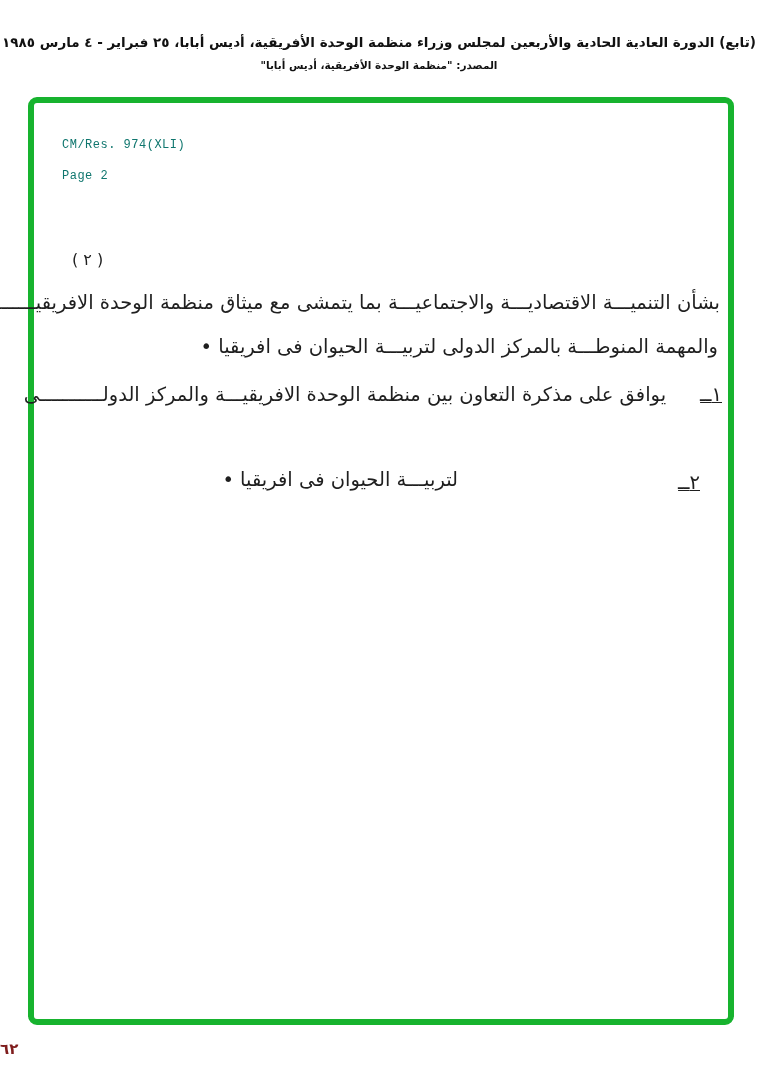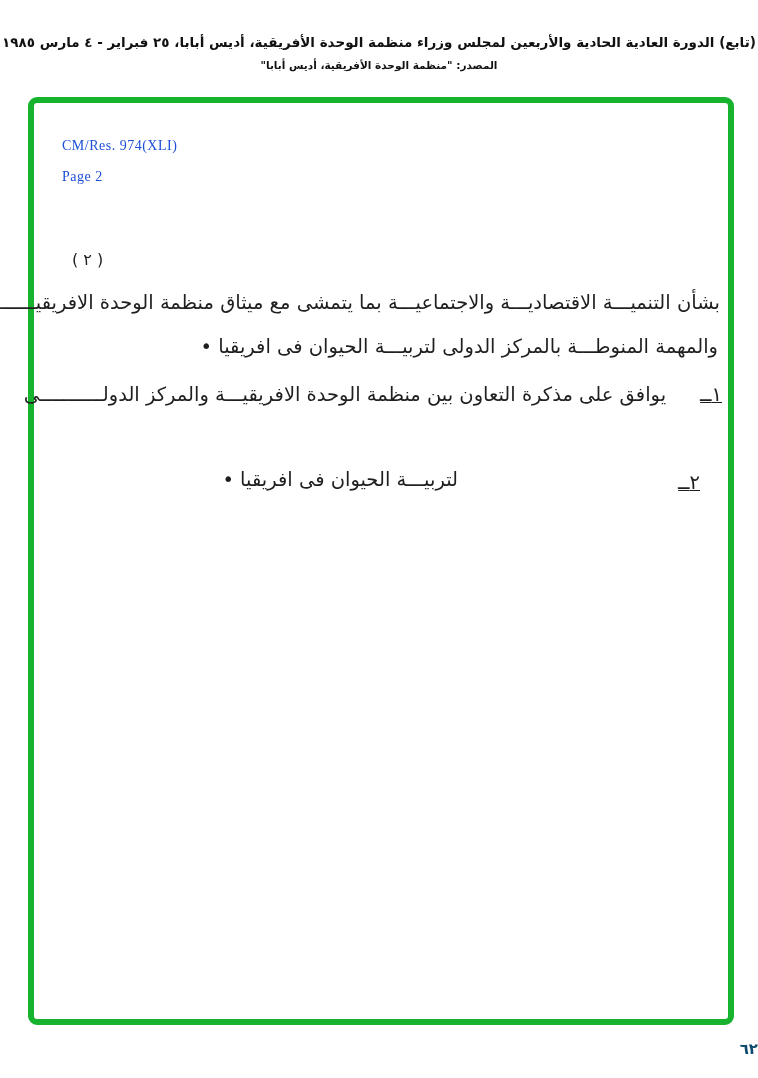--- a/index.html
+++ b/index.html
@@ -38,23 +38,23 @@
     width: 706px;
     height: 928px;
     box-sizing: border-box;
     border: 6px solid #17b32e;
     border-radius: 9px;
     background: transparent;
   }
   
   .ref {
     position: absolute;
-    font-family: Liberation Serif, serif;
-    font-size: 14px;
-    color: #1d4ed8;
+    font-family: Liberation Mono, monospace;
+    font-size: 12px;
+    color: #0f766e;
     letter-spacing: 0.5px;
     white-space: nowrap;
   }
   .ref-line1 { left: 62px; top: 138px; }
   .ref-line2 { left: 62px; top: 169px; }
   
   .ar {
     position: absolute;
     direction: rtl;
     white-space: nowrap;
@@ -79,25 +79,25 @@
   .item1-cont { right: 300px; top: 428px; margin-top: 40px; }
   .item2 { right: 58px; top: 471px; }
   .item2 .gap { width: 62px; }
   .marker { flex: none; text-decoration: underline; }
   
   .footer-num {
     position: absolute;
     left: 0;
     top: 1040px;
     width: 100%;
-    text-align: right;
+    text-align: left;
     font-size: 15px;
     font-weight: bold;
     letter-spacing: 4px;
-    color: #0c4a6e;
+    color: #7f1d1d;
     direction: rtl;
   }
 </style>
 </head>
 <body>
 
 <div class="page">
 
   <div class="hdr hdr-line1">(تابع)  الدورة العادية الحادية والأربعين لمجلس وزراء منظمة الوحدة الأفريقية، أديس أبابا، ٢٥ فبراير - ٤ مارس ١٩٨٥</div>
   <div class="hdr hdr-line2">المصدر:  "منظمة الوحدة الأفريقية، أديس أبابا"</div>

